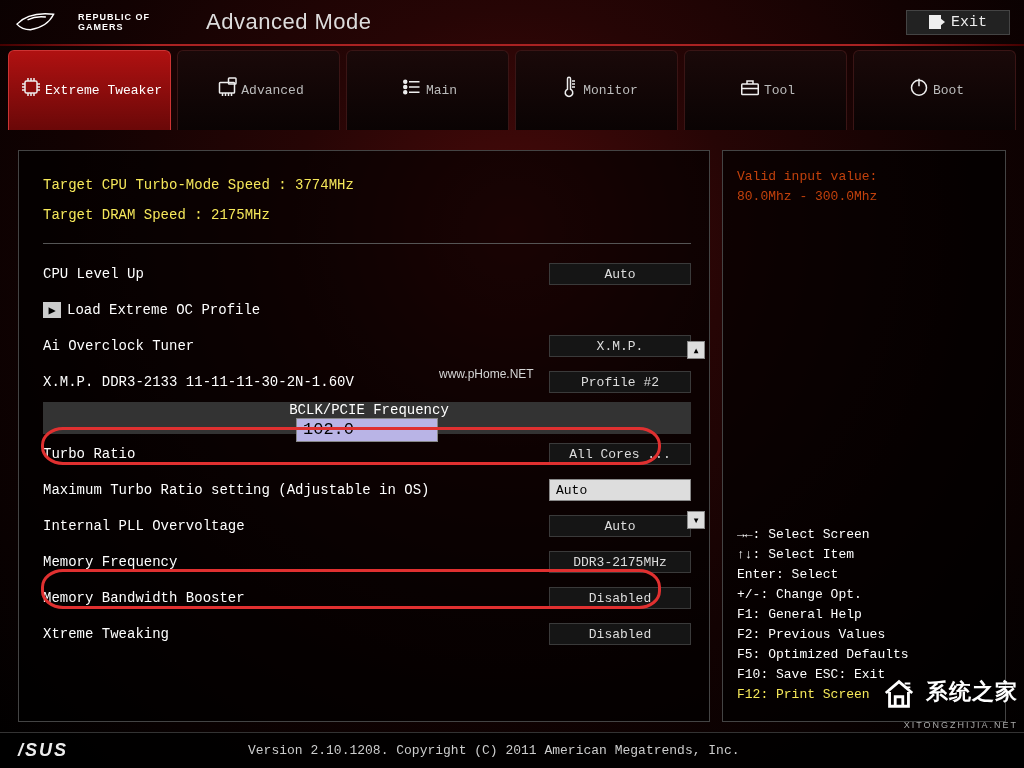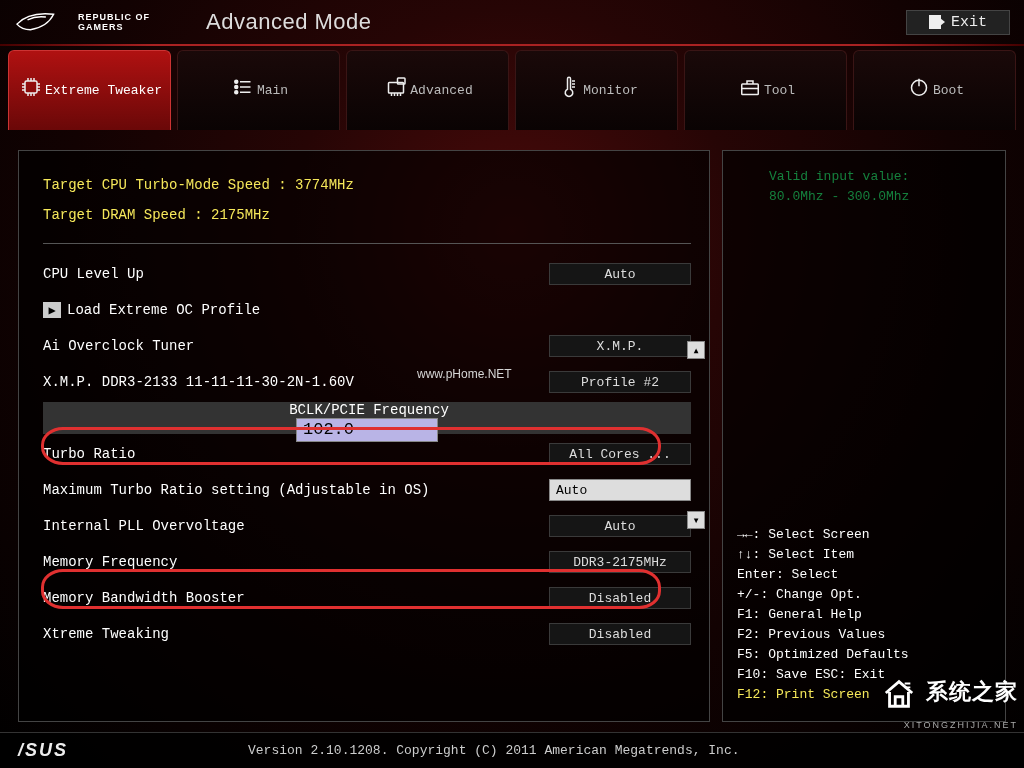--- a/index.html
+++ b/index.html
@@ -55,21 +55,21 @@
   .main-panel {
     flex:1; background:rgba(0,0,0,0.65); border:1px solid #444;
     padding:26px 18px 14px 24px; position:relative;
     overflow:hidden;
   }
   .side-panel {
     width:284px; background:rgba(0,0,0,0.65); border:1px solid #444;
     padding:16px 14px; color:#ddd; font-size:13px; line-height:20px;
     display:flex; flex-direction:column;
   }
-  .side-panel .help-top { color:#15803d;margin-left:32px; }
+  .side-panel .help-top { color:#c2410c; }
   .side-panel .help-bottom { margin-top:auto; color:#fff; }
   .side-panel .cmd-print { color:#f6e85a; }
 
   .target-line { color:#f6e85a; font-size:14px; margin-bottom:14px; }
   .hr { border:none; border-top:1px solid #555; margin:20px 0 14px 0; }
 
   .row {
     display:flex; align-items:center; height:32px; margin-bottom:4px;
     font-size:14px; color:#fff;
   }
@@ -152,37 +152,37 @@
       <svg viewBox="0 0 32 32">
           <rect x="8" y="8" width="16" height="16" rx="2"></rect>
           <path d="M4 12h4M4 16h4M4 20h4M24 12h4M24 16h4M24 20h4M12 4v4M16 4v4M20 4v4M12 24v4M16 24v4M20 24v4"></path>
         </svg>
     </div>
     <span class="label">Extreme Tweaker</span>
   </div>
   <div class="tab">
     <div class="tab-icon">
       <svg viewBox="0 0 32 32">
+          <rect x="6" y="10" width="20" height="14" rx="1"></rect>
+          <rect x="18" y="4" width="10" height="8" rx="1"></rect>
+          <path d="M10 24v4M14 24v4M18 24v4M22 24v4"></path>
+        </svg>
+    </div>
+    <span class="label">Advanced</span>
+  </div>
+  <div class="tab">
+    <div class="tab-icon">
+      <svg viewBox="0 0 32 32">
           <circle cx="7" cy="9" r="2" fill="#eee"></circle>
           <circle cx="7" cy="16" r="2" fill="#eee"></circle>
           <circle cx="7" cy="23" r="2" fill="#eee"></circle>
           <path d="M12 9h14M12 16h14M12 23h14"></path>
         </svg>
     </div>
     <span class="label">Main</span>
-  </div>
-  <div class="tab">
-    <div class="tab-icon">
-      <svg viewBox="0 0 32 32">
-          <rect x="6" y="10" width="20" height="14" rx="1"></rect>
-          <rect x="18" y="4" width="10" height="8" rx="1"></rect>
-          <path d="M10 24v4M14 24v4M18 24v4M22 24v4"></path>
-        </svg>
-    </div>
-    <span class="label">Advanced</span>
   </div>
   <div class="tab">
     <div class="tab-icon">
       <svg viewBox="0 0 32 32">
           <path d="M14 5v14a5 5 0 1 0 4 0V5a2 2 0 0 0-4 0z"></path>
           <path d="M20 8h4M20 12h4M20 16h4"></path>
         </svg>
     </div>
     <span class="label">Monitor</span>
   </div>
@@ -258,21 +258,21 @@
     </div>
 
     <div class="circle c1"></div>
     <div class="circle c2"></div>
 
     <div class="sbar">
       <div class="sbtn">▴</div>
       <div class="sbtn down">▾</div>
     </div>
 
-    <div style="position:absolute; left:398px; top:216px; color:#d6d6d6; font-size:12px; font-family:Arial,sans-serif;">www.pHome.NET</div>
+    <div style="position:absolute; left:420px; top:216px; color:#d6d6d6; font-size:12px; font-family:Arial,sans-serif;">www.pHome.NET</div>
   </div>
 
   <div class="side-panel">
     <div class="help-top">
       <div>Valid input value:</div>
       <div>80.0Mhz - 300.0Mhz</div>
     </div>
     <div class="help-bottom">
       <div>→←: Select Screen</div>
       <div>↑↓: Select Item</div>

